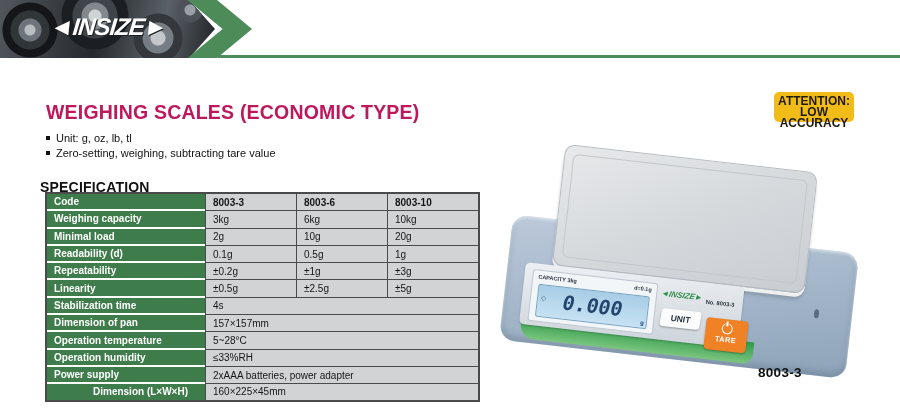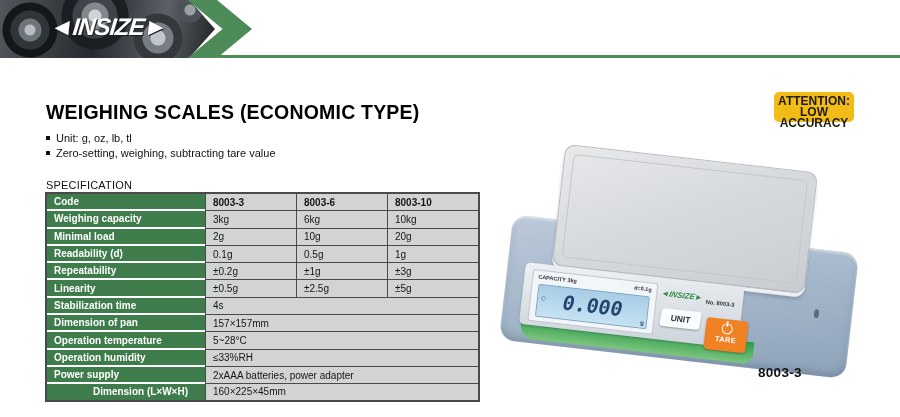--- a/index.html
+++ b/index.html
@@ -17,29 +17,29 @@
       radial-gradient(circle at 190px 10px,#9aa0a6 0 5px,#4c5258 6px 12px,transparent 13px),
       linear-gradient(100deg,#52575d,#26292d 45%,#5a6167 75%,#202327);}
   .logo{position:absolute;left:50px;top:13px;color:#fff;font-weight:bold;font-style:italic;
         font-size:24px;letter-spacing:-1px;transform:skewX(-6deg);
         text-shadow:1px 1px 0 #1a1d20;white-space:nowrap;}
   .chevron{position:absolute;left:160px;top:0;width:92px;height:58px;background:var(--banner_green);
         clip-path:polygon(30% 0,62% 0,100% 50%,62% 100%,30% 100%,68% 50%);}
   .rule{position:absolute;left:218px;right:0;top:55px;height:2.5px;background:var(--banner_green);}
 
   
-  .title{position:absolute;left:46px;top:88px;font-size:19.5px;font-weight:bold;color:#000000;
+  .title{position:absolute;left:46px;top:88px;font-size:19.5px;font-weight:bold;color:#be185d;
          letter-spacing:.2px;}
   .attention{position:absolute;left:774px;top:92px;width:80px;height:26px;padding-top:4px;
          background:var(--attention_bg);border-radius:5px;text-align:center;
          font-size:12px;font-weight:bold;line-height:11px;color:var(--attention_text);}
   .bullets{position:absolute;left:46px;top:131px;list-style:none;margin:0;padding:0;}
   .bullets li{font-size:11px;color:#111;line-height:15px;}
   .sq{display:inline-block;width:4px;height:4px;background:#111;margin:0 6px 2px 0;vertical-align:middle;}
-  .spec-heading{position:absolute;left:46px;top:179px;font-size:11px;font-weight:normal;color:#111;letter-spacing:.2px;}
+  .spec-heading{position:absolute;left:40px;top:179px;font-size:14px;font-weight:bold;color:#111;letter-spacing:.2px;}
 
   
   .spec{position:absolute;left:45px;top:192px;width:431px;table-layout:fixed;
         border-collapse:separate;border-spacing:0;border:2px solid #4a4a4a;}
   .spec td{height:15.3px;font-size:10px;padding:0 0 0 7px;box-sizing:content-box;vertical-align:middle;}
   .spec td.lbl{background:var(--table_green);color:#fff;font-weight:bold;border-bottom:2.5px solid #fff;}
   .spec tr:last-child td.lbl{border-bottom:none;padding-left:46px;}
   .spec td.val{background:var(--cell_gray);color:#161616;border-left:1.5px solid #4a4a4a;
                border-bottom:1.5px solid #4a4a4a;}
   .spec tr:last-child td.val{border-bottom:none;}

